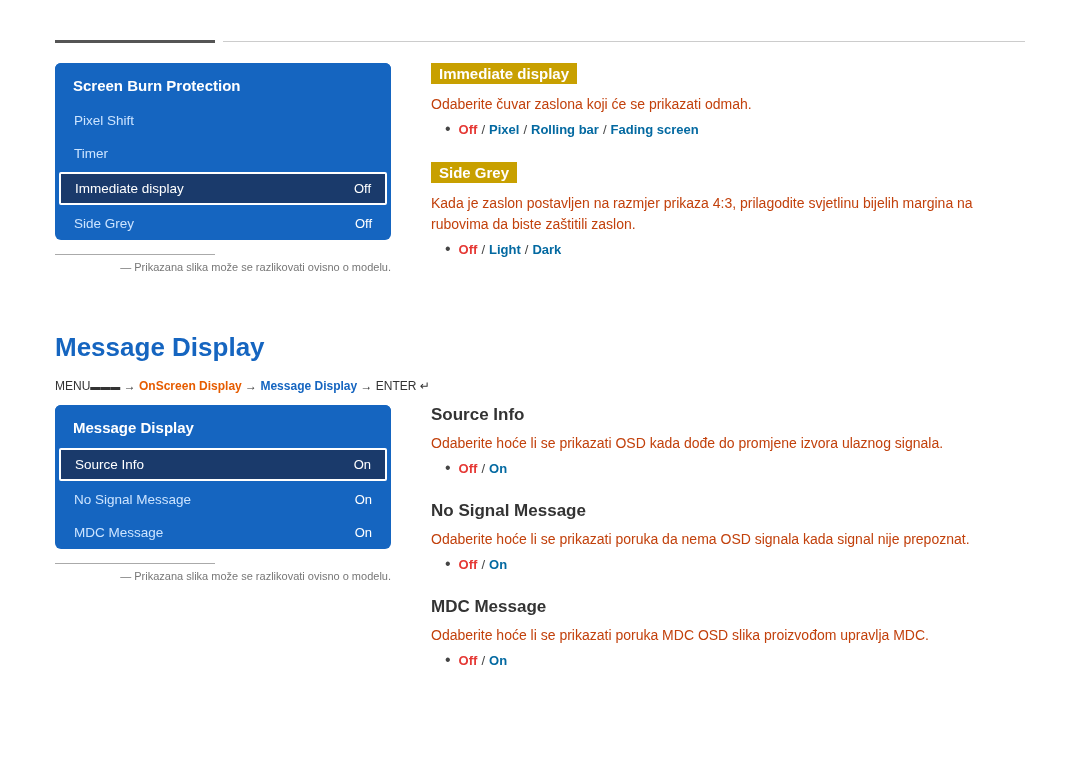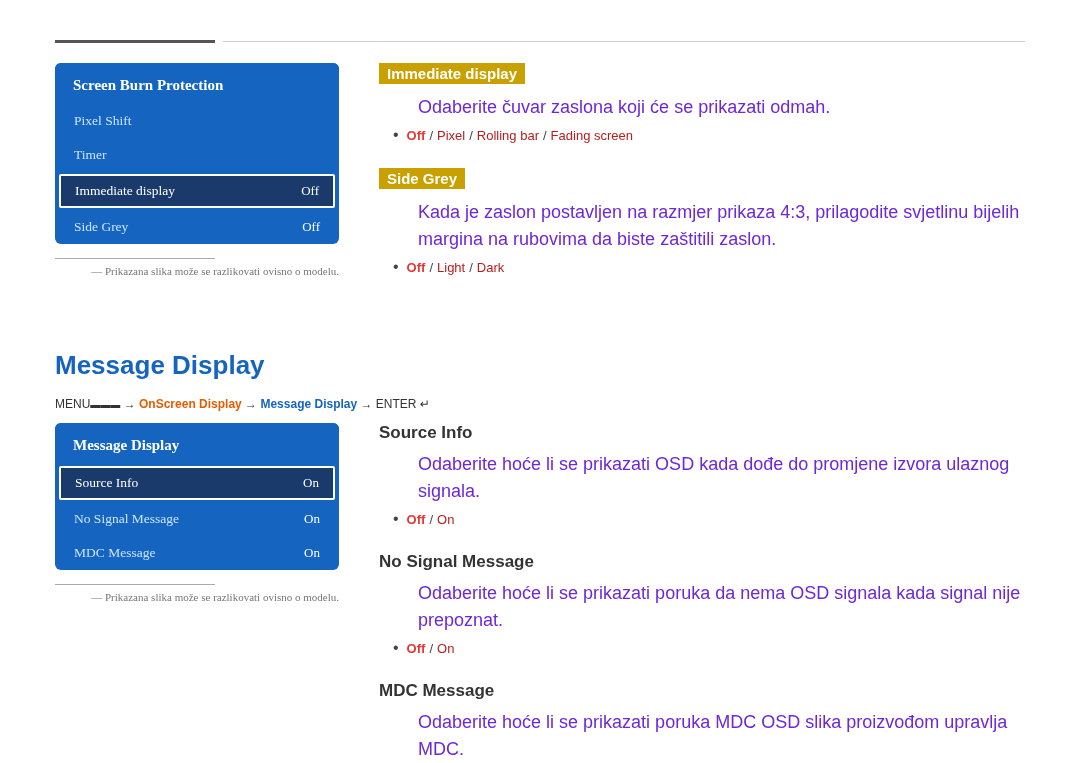--- a/index.html
+++ b/index.html
@@ -29,23 +29,22 @@
       margin-left: 8px;
     }
 
     .main-layout {
       display: flex;
       margin: 0 55px;
       gap: 40px;
     }
 
     .left-panel {
-      width: 284px;
+      width: 336px;
       flex-shrink: 0;
-      font-family: Liberation Serif, serif;
     }
 
     .right-panel {
       flex: 1;
     }
 
     
     .menu-box {
       background: #1565c0;
       border-radius: 6px;
@@ -114,45 +113,44 @@
     }
 
     .section-title-plain {
       font-size: 17px;
       font-weight: bold;
       color: #333;
       margin-bottom: 8px;
     }
 
     .section-desc {
-      font-size: 18px;
-      color: #6d28d9;
+      font-size: 14px;
+      color: #c2410c;
       margin-bottom: 5px;
       line-height: 1.5;
-      margin-left: 39px;
     }
 
     .bullet-line {
       font-size: 13px;
       color: #444;
       margin-left: 14px;
       margin-bottom: 18px;
       display: flex;
       align-items: center;
       gap: 4px;
     }
 
     .bullet-dot {
       font-size: 16px;
       color: #444;
       margin-right: 4px;
     }
 
     .opt-off { color: #e53935; font-weight: bold; }
-    .opt-normal { color: #b91c1c; }
+    .opt-normal { color: #0369a1; font-weight: bold; }
     .opt-sep { color: #444; }
 
     
     .section-block {
       margin-bottom: 24px;
     }
 
     
     .second-section {
       margin-top: 50px;

